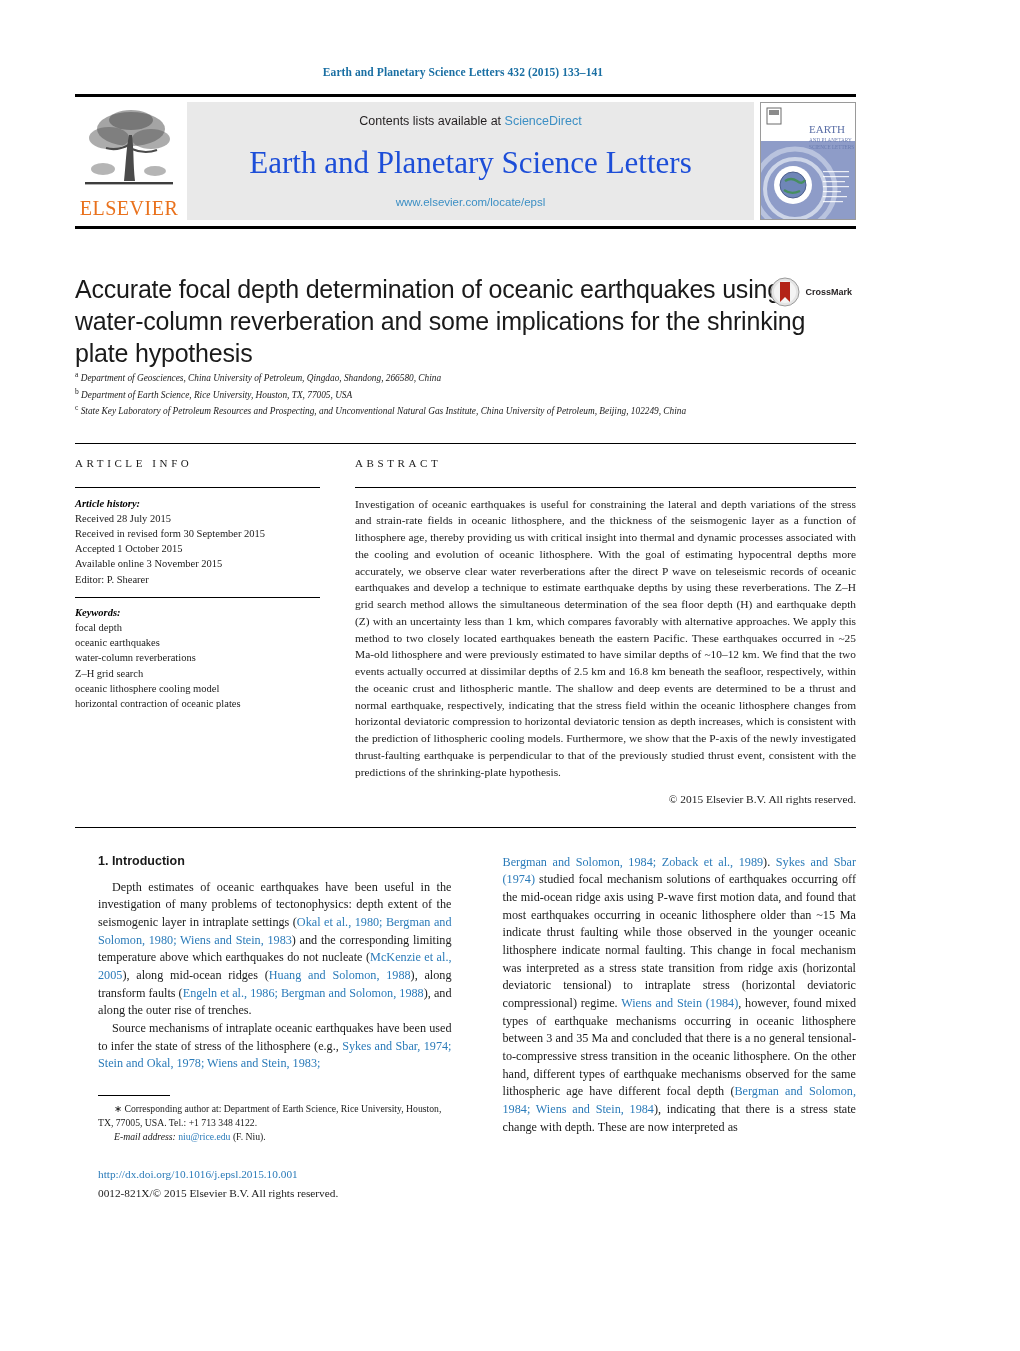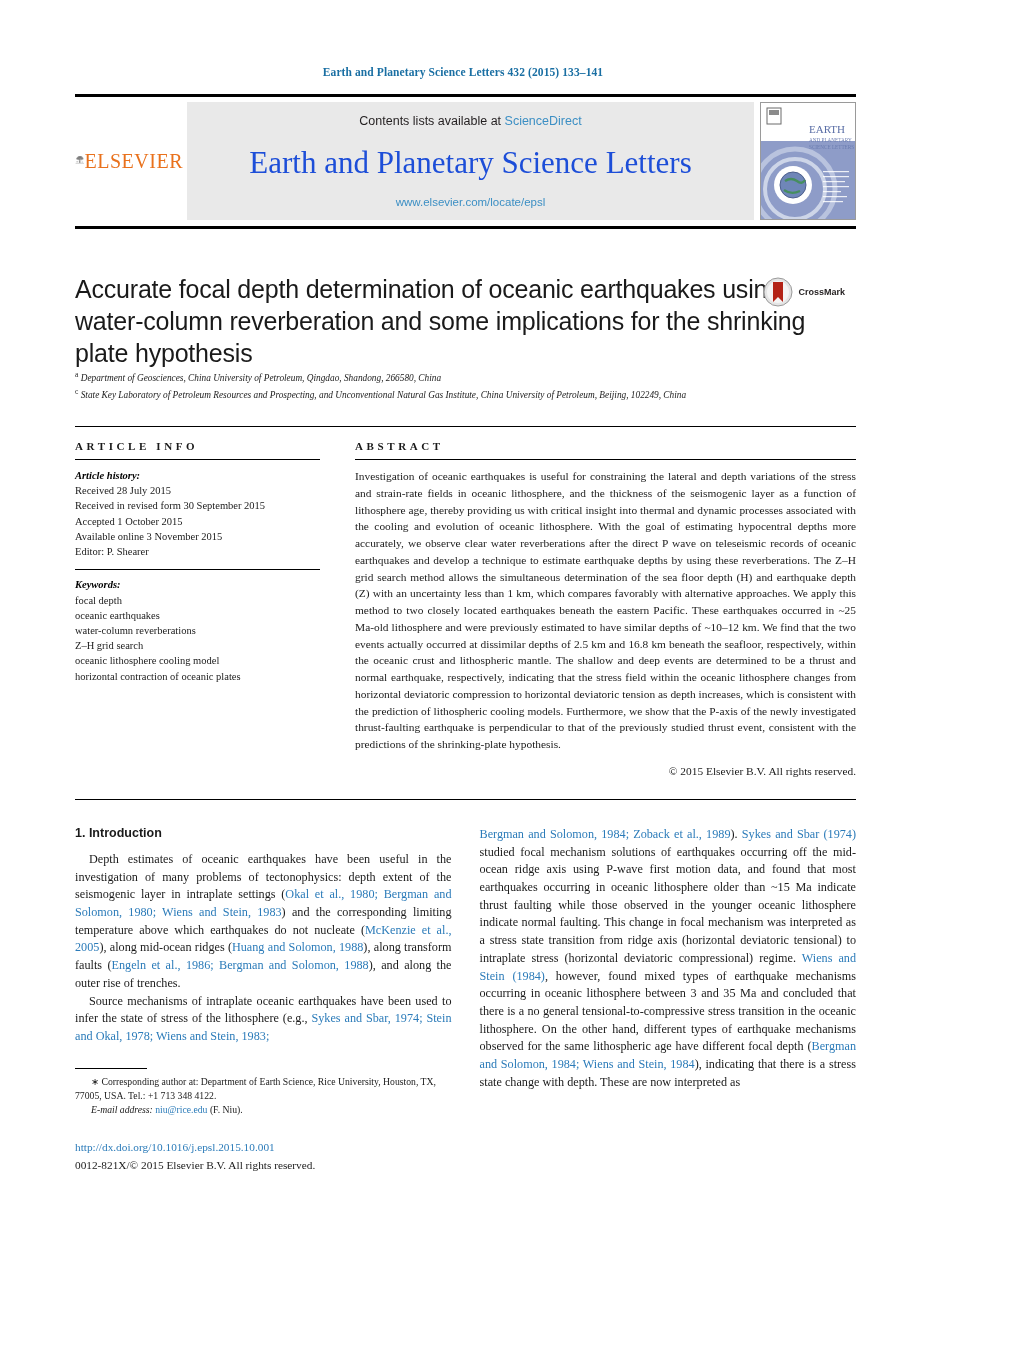--- a/index.html
+++ b/index.html
@@ -35,20 +35,21 @@
   .masthead {
     display: flex;
     align-items: stretch;
     height: 118px;
     margin-top: 5px;
   }
   .elsevier-logo {
     width: 108px;
     flex: 0 0 108px;
     display: flex;
+    flex-direction: column;
     align-items: center;
     justify-content: flex-end;
     padding-bottom: 2px;
   }
   .tree-svg { display:block; }
   .elsevier-word {
     font-family: "Liberation Serif", serif;
     font-size: 20px;
     letter-spacing: .5px;
     color: #E9711C;
@@ -103,21 +104,21 @@
     font-weight: normal;
     font-size: 25px;
     line-height: 1.28;
     color: #1a1a1a;
     margin: 0;
     max-width: 760px;
     letter-spacing: -.2px;
   }
   .crossmark {
     position: absolute;
-    right: 11px; top: 4px;
+    right: 4px; top: 4px;
     display: flex; align-items: center; gap: 5px;
   }
   .crossmark-label {
     font-family: "Liberation Sans", sans-serif;
     font-size: 9px;
     font-weight: bold;
     color: #231f20;
   }
 
   .authors {
@@ -145,25 +146,25 @@
     display: flex;
     margin: 0 70px 0 75px;
     padding-top: 13px;
     gap: 35px;
   }
   .col-info { flex: 0 0 245px; }
   .col-abstract { flex: 1 1 auto; }
 
   .sec-head {
     font-family: "Liberation Serif", serif;
-    font-weight: bold;
+    font-weight: normal;
     font-size: 11px;
     letter-spacing: 3.6px;
     color: #1a1a1a;
-    margin-bottom: 7px;
+    margin-bottom: 18px;
   }
   .thin-rule { border-top: 1px solid #000; margin: 0 0 8px 0; }
 
   .hist-label, .kw-label {
     font-family: "Liberation Serif", serif;
     font-style: italic;
     font-weight: bold;
     font-size: 10.5px;
     line-height: 1.45;
   }
@@ -191,21 +192,21 @@
   }
 
   .info-rule-bottom { border-top: 1px solid #000; margin: 22px 70px 0 75px; }
 
   
   .body-cols {
     display: flex;
     margin: 26px 70px 0 75px;
     gap: 28px;
   }
-  .bcol { flex: 1 1 0; min-width: 0; }
+  .bcol { flex: 1 1 0; min-width: 0; margin-left: 23px; }
   .sec-title {
     font-family: "Liberation Sans", sans-serif;
     font-weight: bold;
     font-size: 12.5px;
     color: #1a1a1a;
     margin: 0 0 11px 0;
   }
   .para {
     font-family: "Liberation Serif", serif;
     font-size: 12.2px;
@@ -325,20 +326,24 @@
       <span class="crossmark-label">CrossMark</span>
     </div>
 
 
     <div class="affiliations">
       <div class="affil">
         <sup>a</sup>
         <span>Department of Geosciences, China University of Petroleum, Qingdao, Shandong, 266580, China</span>
       </div>
       <div class="affil">
+        <sup>b</sup>
+        <span>Department of Earth Science, Rice University, Houston, TX, 77005, USA</span>
+      </div>
+      <div class="affil">
         <sup>c</sup>
         <span>State Key Laboratory of Petroleum Resources and Prospecting, and Unconventional Natural Gas Institute, China University of Petroleum, Beijing, 102249, China</span>
       </div>
     </div>
   </div>
 
   <div class="info-rule-top"></div>
   <div class="info-cols">
 
     <div class="col-info">

